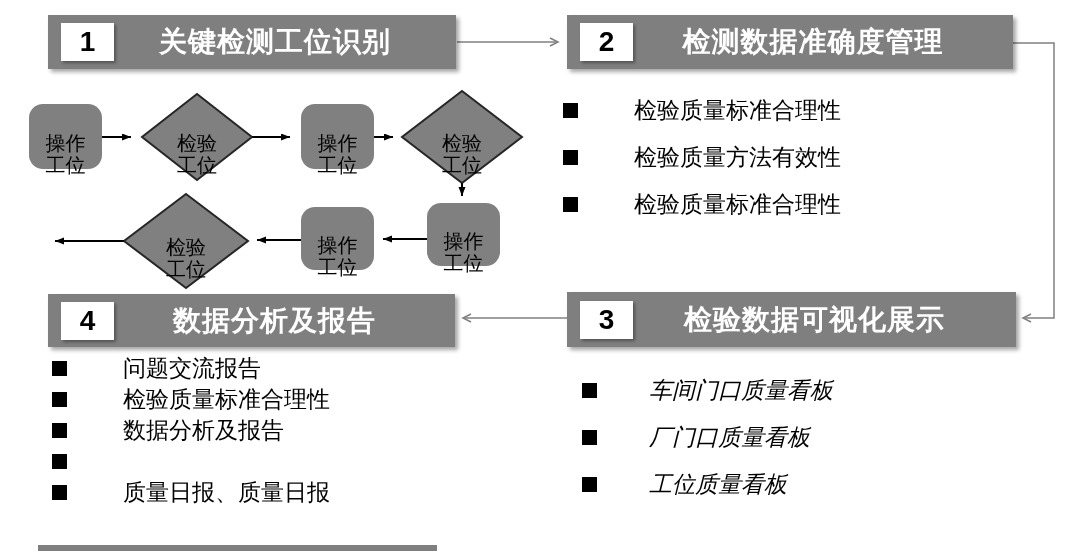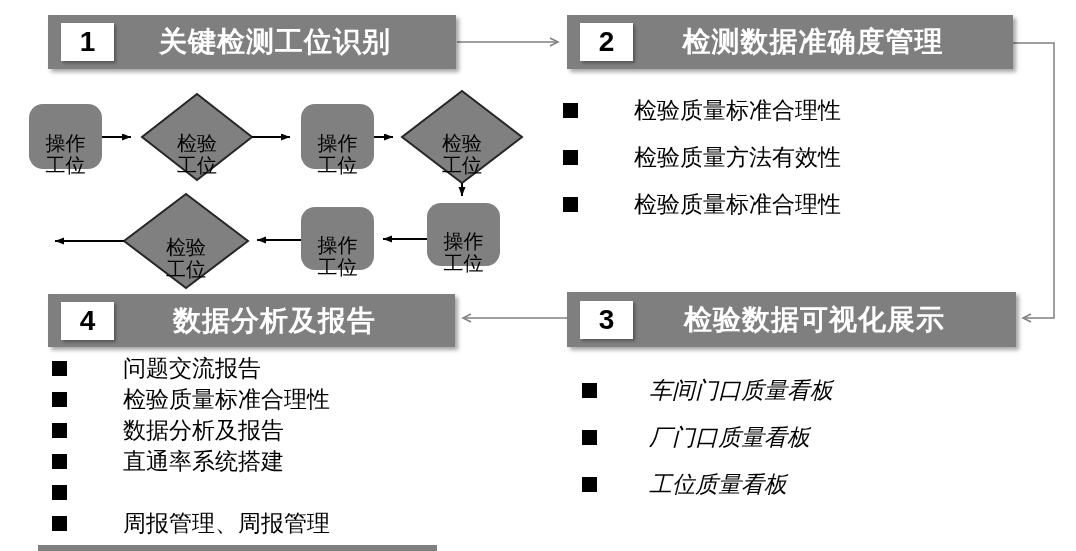--- a/index.html
+++ b/index.html
@@ -191,24 +191,20 @@
   <div class="bullet-item">
     <div class="sq"></div>
     <span>检验质量标准合理性</span>
   </div>
   <div class="bullet-item">
     <div class="sq"></div>
     <span>数据分析及报告</span>
   </div>
   <div class="bullet-item">
     <div class="sq"></div>
-    <span>直通率系统搭建</span>
-  </div>
-  <div class="bullet-item">
-    <div class="sq"></div>
-  </div>
-  <div class="bullet-item">
-    <div class="sq"></div>
-    <span>周报管理、周报管理</span>
+  </div>
+  <div class="bullet-item">
+    <div class="sq"></div>
+    <span>质量日报、质量日报</span>
   </div>
 </div>
 
 <div id="bottom-divider"></div>
 
 </body></html>

